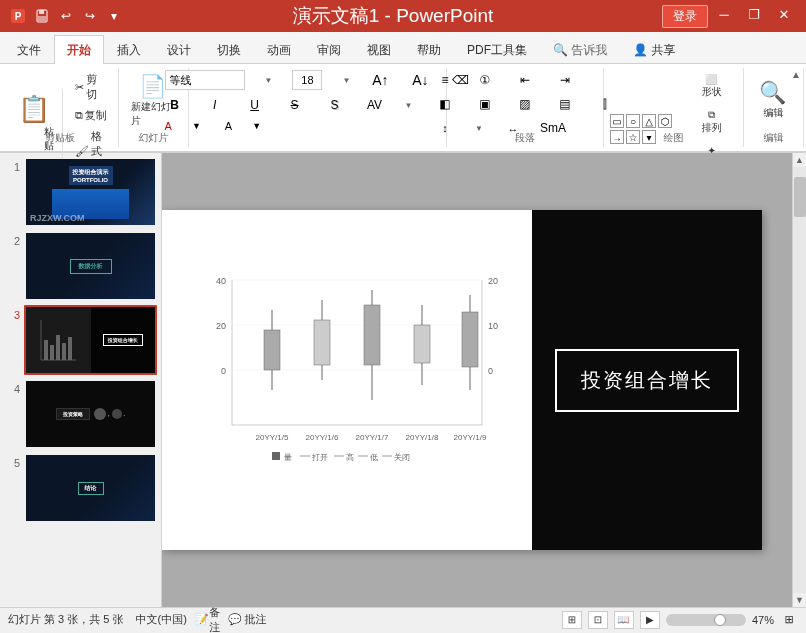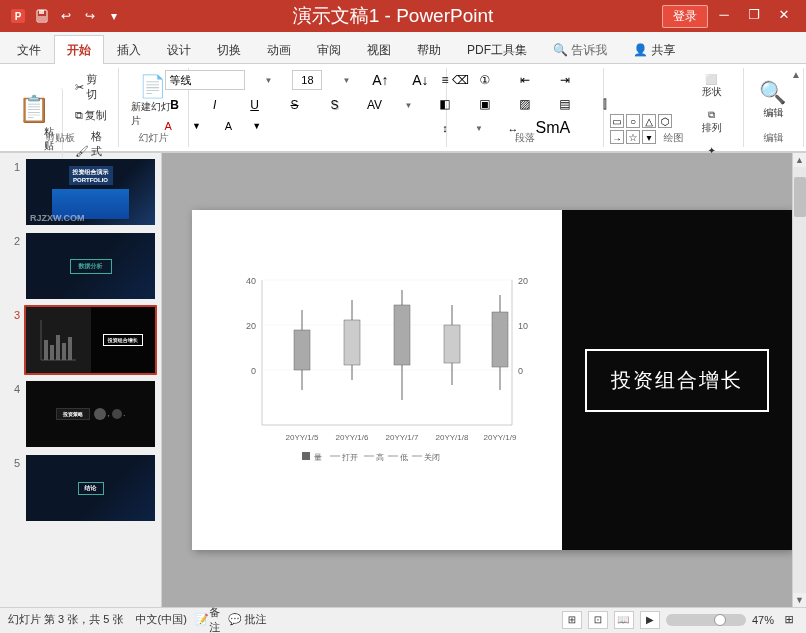--- a/index.html
+++ b/index.html
@@ -200,21 +200,21 @@
       position: relative;
       font-weight: bold;
     }
     .slide-img.active { border-color: #c0392b; }
 
     
     .canvas-area {
       flex: 1;
       display: flex;
       align-items: center;
-      justify-content: flex-end;
+      justify-content: flex-start;
       background: #ababab;
       overflow: hidden;
       position: relative;
     }
     .slide-canvas {
       width: 600px;
       height: 340px;
       background: white;
       position: relative;
       box-shadow: 2px 2px 8px rgba(0,0,0,0.3);
@@ -446,21 +446,21 @@
           <span class="font-btn">◧</span>
           <span class="font-btn">▣</span>
           <span class="font-btn">▨</span>
           <span class="font-btn">▤</span>
           <span class="font-btn">⫿</span>
         </div>
         <div class="font-row">
           <span class="font-btn" style="font-size:11px;">↕</span>
           <span class="dd-arrow">▼</span>
           <span class="font-btn" style="font-size:11px;">↔</span>
-          <span class="font-btn" style="font-size:16px;">SmA</span>
+          <span class="font-btn" style="font-size:12px;">SmA</span>
         </div>
       </div>
       <div class="ribbon-group-label">段落</div>
     </div>
 
     <div class="ribbon-group" style="min-width:140px;">
       <div class="ribbon-group-content" style="align-items:center; gap:4px;">
         <div style="display:flex; flex-wrap:wrap; width:80px; gap:2px; padding-bottom:16px;">
           <span style="width:14px;height:14px;border:1px solid #999;cursor:pointer;font-size:10px;display:flex;align-items:center;justify-content:center;">▭</span>
           <span style="width:14px;height:14px;border:1px solid #999;cursor:pointer;font-size:10px;display:flex;align-items:center;justify-content:center;">○</span>

